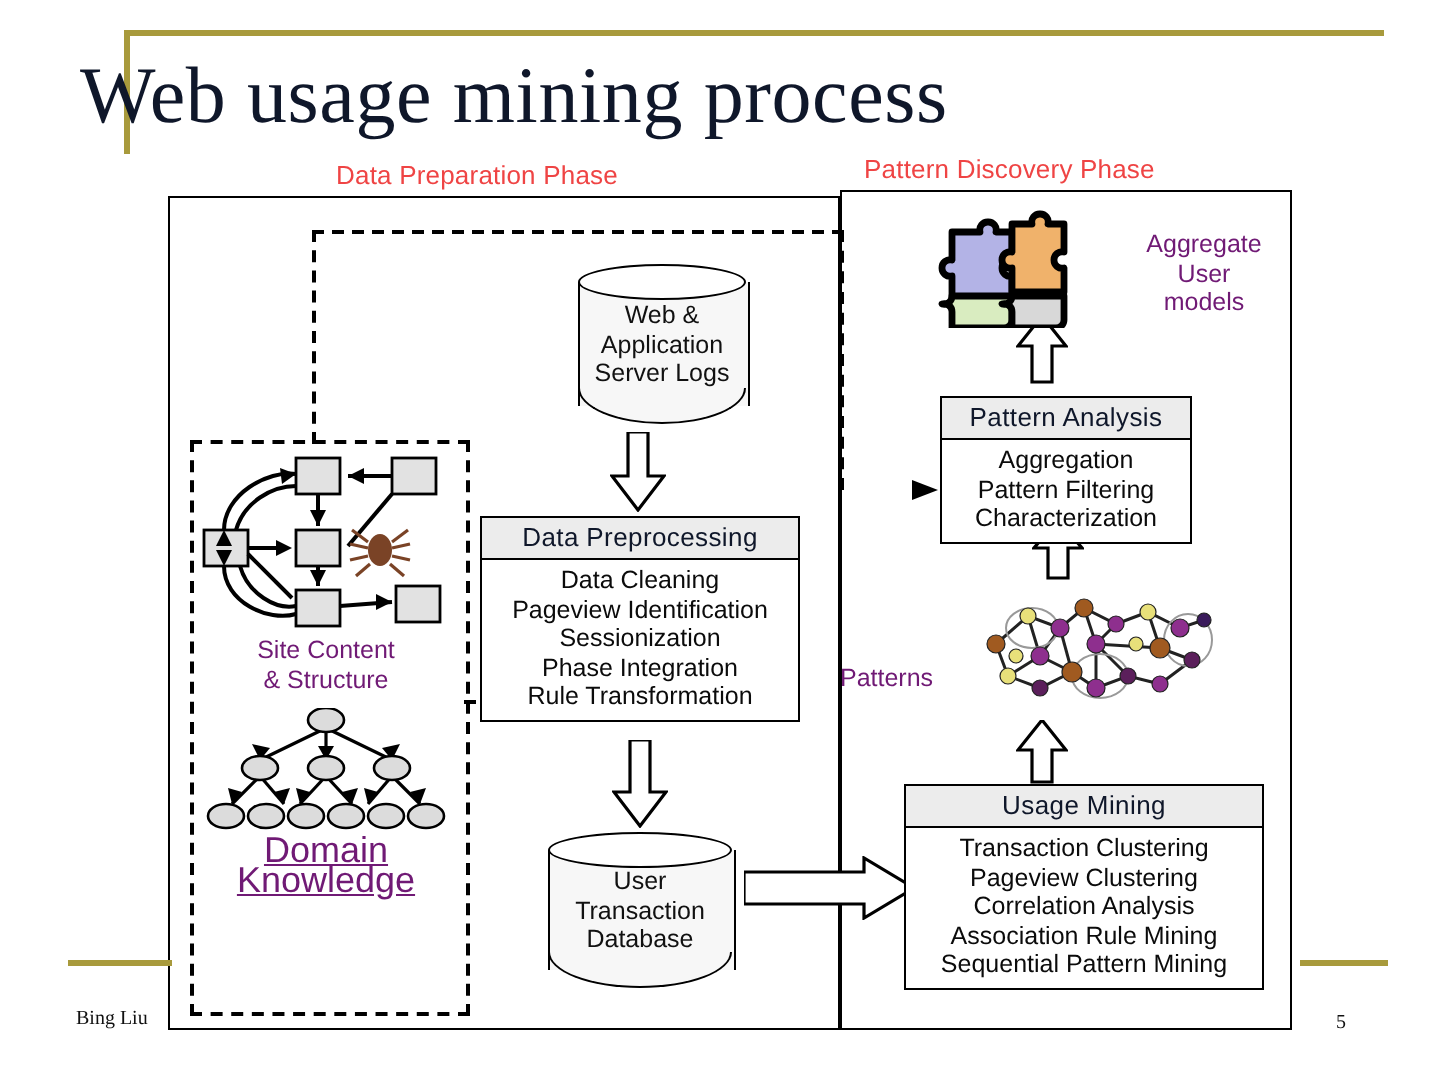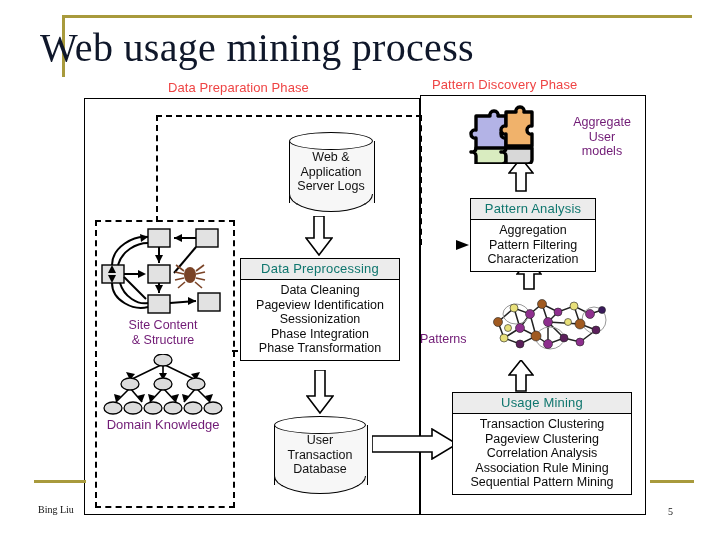--- a/index.html
+++ b/index.html
@@ -54,21 +54,21 @@
   
   .dash-h-top{position:absolute;left:156px;top:45px;width:266px;height:0;border-top:2px dashed #000;}
   .dash-v-left{position:absolute;left:156px;top:45px;width:0;height:107px;border-left:2px dashed #000;}
   .dash-v-right{position:absolute;left:420px;top:45px;width:0;height:130px;border-left:2px dashed #000;}
   .dash-h-arrow{position:absolute;left:232px;top:280px;width:26px;height:0;border-top:2px dashed #000;}
 
   
   .titled-box{position:absolute;border:1.6px solid #000;background:#fff;}
   .titled-box > .bx-head{
     border-bottom:1.6px solid #000;background:#ececec;text-align:center;
-    font-size:13px;color:#0f766e;padding:2px 0 3px;letter-spacing:.2px;
+    font-size:13px;color:#0f172a;padding:2px 0 3px;letter-spacing:.2px;
   }
   .titled-box > .bx-body{
     text-align:center;padding:3px 4px 4px;
   }
   .bx-body .li{font-size:12.5px;line-height:14.5px;color:#0b0b0b;white-space:nowrap;}
 
   .box-prep{left:240px;top:188px;width:158px;}
   .box-pat{left:470px;top:128px;width:124px;}
   .box-mine{left:452px;top:322px;width:178px;}
 
@@ -94,21 +94,21 @@
   .cyl-logs{left:272px;top:62px;width:84px;height:80px;margin-left:17px;}
   .cyl-utd{left:274px;top:346px;width:92px;height:78px;}
 
   
   .harrow{position:absolute;}
   .harrow svg{display:block;}
 
   
   .free-label{position:absolute;font-size:12.5px;line-height:14.5px;color:#701a75;text-align:center;white-space:pre-line;}
   .lbl-sitecontent{left:96px;top:248px;width:134px;}
-  .lbl-domain{left:96px;top:348px;width:134px;font-size:13px;}
+  .lbl-domain{left:96px;top:348px;width:134px;font-size:18px;text-decoration:underline;}
   .lbl-agg{left:560px;top:45px;width:84px;text-align:center;}
   .lbl-patterns{left:420px;top:262px;width:64px;text-align:left;}
 
   .graphic{position:absolute;}
   .graphic svg{display:block;}
 </style>
 </head>
 <body>
 
 <div class="slide">
@@ -248,21 +248,21 @@
       </svg>
     </div>
 
     <div class="titled-box box-prep">
       <div class="bx-head">Data Preprocessing</div>
       <div class="bx-body">
         <div class="li">Data Cleaning</div>
         <div class="li">Pageview Identification</div>
         <div class="li">Sessionization</div>
         <div class="li">Phase Integration</div>
-        <div class="li">Phase Transformation</div>
+        <div class="li">Rule Transformation</div>
       </div>
     </div>
 
     <div class="harrow" style="left:306px;top:300px;width:28px;height:44px;">
       <svg width="28" height="44" viewBox="0 0 28 44">
         <polygon points="9,0 19,0 19,26 27,26 14,43 1,26 9,26" fill="#fff" stroke="#000" stroke-width="1.6"></polygon>
       </svg>
     </div>
 
     <div class="cyl cyl-utd">

